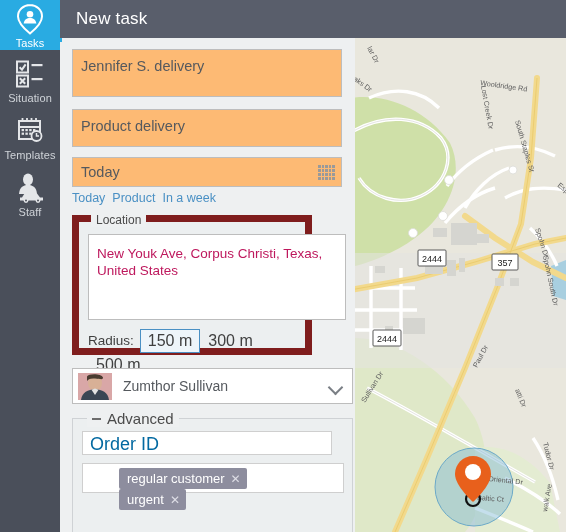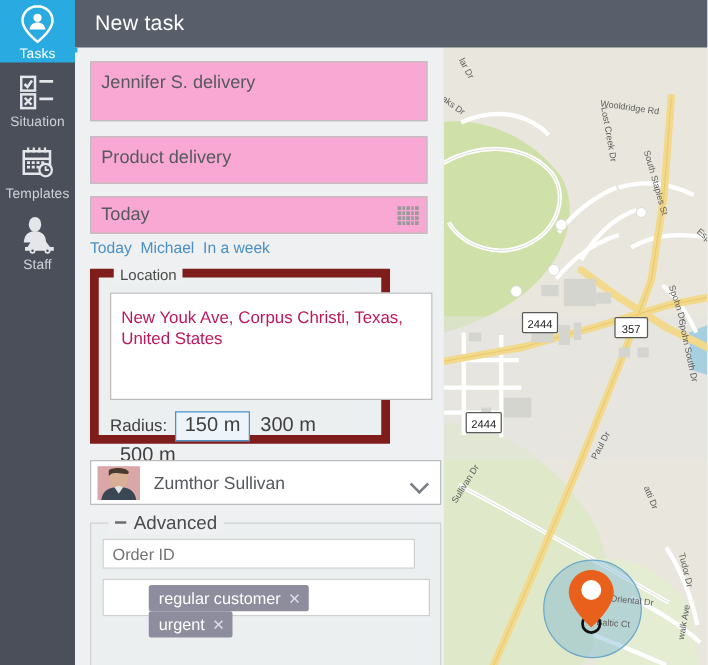--- a/index.html
+++ b/index.html
@@ -43,21 +43,21 @@
 
   
   #form-panel{
     position:absolute;left:60px;top:38px;width:295px;height:494px;
     background:#eef0f1;overflow:hidden;box-sizing:border-box;
   }
   #panel-accent{position:absolute;left:0;top:0;width:2px;height:4px;background:#29abe2;}
 
   .fld{
     position:absolute;left:12px;width:270px;
-    background:#f9a8d4;border:1px solid #bdbdbd;box-sizing:border-box;
+    background:#fdba74;border:1px solid #bdbdbd;box-sizing:border-box;
     font-size:14px;color:#4a4a4a;
   }
   #f-title{top:11px;height:48px;}
   #f-desc{top:71px;height:38px;}
   #f-date{top:119px;height:30px;}
   .fld .txt{position:absolute;left:8px;top:8px;right:28px;line-height:17px;color:#55595e;font-size:14.5px;}
   #f-date .txt{top:6px;}
 
   #date-grid-icon{
     position:absolute;right:6px;top:7px;width:17px;height:15px;
@@ -118,21 +118,21 @@
     position:absolute;left:14px;top:-9px;background:#eef0f1;padding:0 5px;
     font-size:15px;color:#4b4b4b;cursor:pointer;
   }
   #adv-minus{
     display:inline-block;width:9px;height:2px;background:#6d6d6d;
     vertical-align:middle;margin-right:6px;margin-bottom:2px;
   }
   #order-id{
     position:absolute;left:9px;top:12px;width:250px;height:24px;
     background:#ffffff;border:1px solid #cfcfcf;box-sizing:border-box;
-    padding:3px 7px;font-size:13px;color:#737373;line-height:18px;
+    padding:3px 7px;font-size:18px;color:#0369a1;line-height:18px;
   }
   #tags-box{
     position:absolute;left:9px;top:44px;width:262px;height:30px;
     background:#ffffff;border:1px solid #cfcfcf;box-sizing:border-box;padding:4px 4px;
   }
   .tag{
     float:left;background:#8d8d9e;color:#ffffff;font-size:13px;
     height:21px;line-height:21px;padding:0 6px 0 8px;margin-right:6px;border-radius:2px;margin-left:32px;
   }
   .tag .x{margin-left:6px;color:#dedee6;font-size:12px;cursor:pointer;}
@@ -245,21 +245,21 @@
         <i></i>
           <i></i>
           <i></i>
           <i></i>
           <i></i>
       </div>
     </div>
 
     <div id="quick-dates">
       <span class="qd">Today</span>
-      <span class="qd">Michael</span>
+      <span class="qd">Product</span>
       <span class="qd">In a week</span>
     </div>
 
     <div id="loc-fieldset">
       <div id="loc-legend">Location</div>
       <div id="loc-textarea">New Youk Ave, Corpus Christi, Texas, United States</div>
       <div id="radius-row">
         <span id="radius-label">Radius:</span>
         <span class="rad-btn sel">150 m</span>
         <span class="rad-btn">300 m</span>

